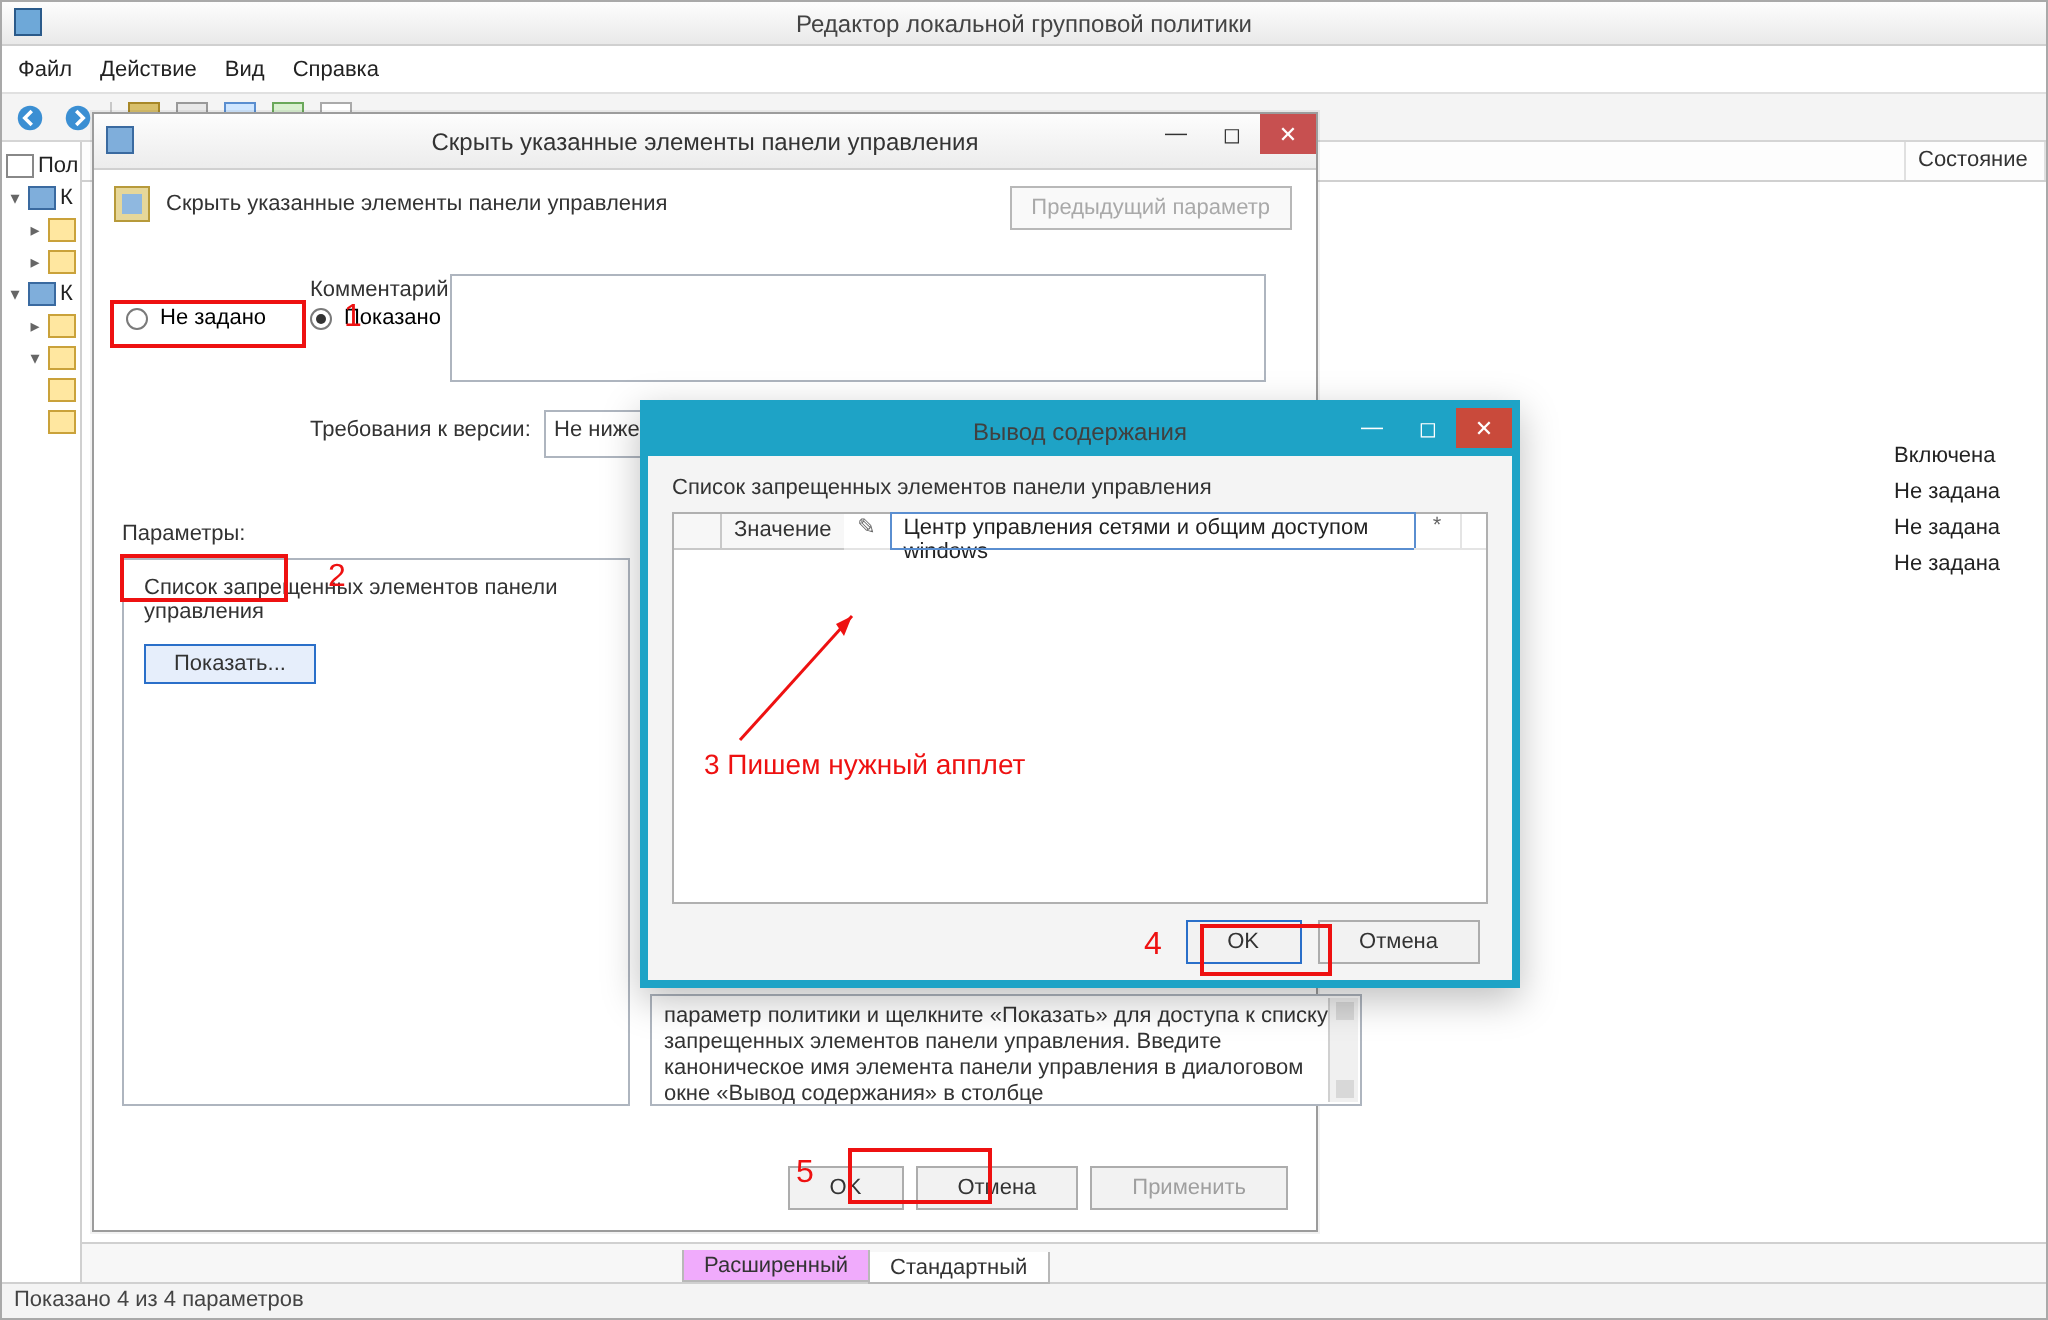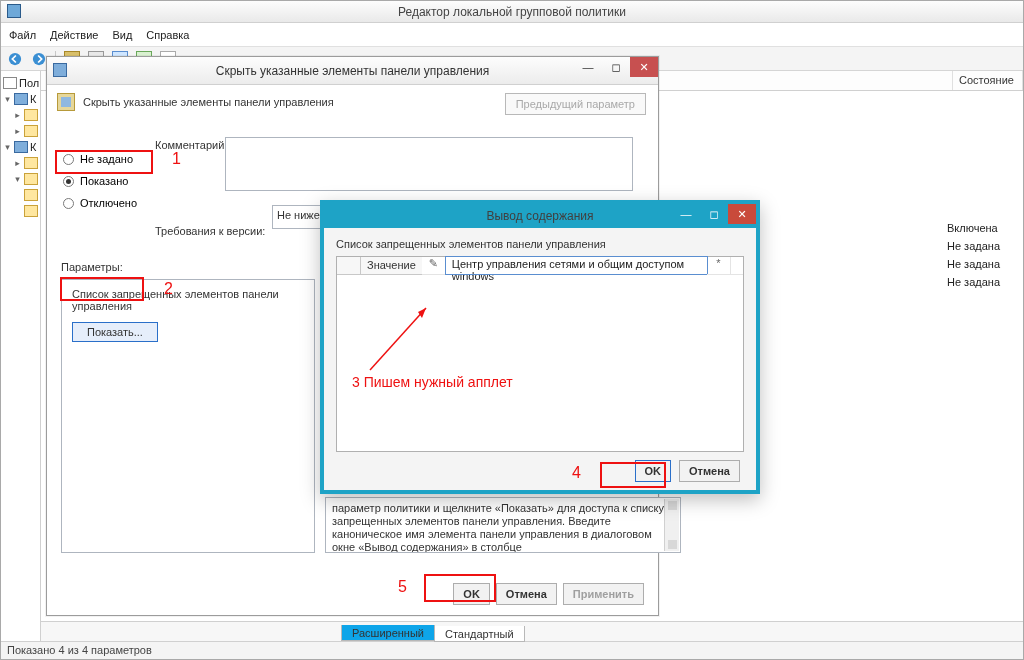--- a/index.html
+++ b/index.html
@@ -24,57 +24,57 @@
 .tree-row .fi { width:14px; height:12px; background:#7faedb; border:1px solid #3a6aa0; flex:none;}
 .tree-row.folder .fi { background:#ffe7a0; border-color:#caa23a;}
 .list-area { flex:1; display:flex; flex-direction:column; min-width:0;}
 .list-header { height:20px; border-bottom:1px solid #d0d0d0; display:flex; background:#fdfdfd;}
 .list-header .col { border-right:1px solid #e0e0e0; padding:3px 6px; color:#333;}
 .list-header .col1 { flex:1;} .list-header .col2 { width:70px;}
 .list-rows { flex:1; position:relative; }
 .list-rows .row { position:absolute; right:6px; height:18px; display:flex; align-items:center; color:#222;}
 .list-rows .row span.state { width:70px; text-align:left;}
 .tabs-bottom { height:20px; border-top:1px solid #d0d0d0; display:flex; align-items:flex-end; padding-left:300px; background:#f7f7f7;}
-.tabs-bottom .tab { border:1px solid #b8b8b8; border-top:none; background:#0ea5e9; padding:2px 10px 1px; margin-right:-1px; font-size:11px; color:#333;}
+.tabs-bottom .tab { border:1px solid #b8b8b8; border-top:none; background:#f0abfc; padding:2px 10px 1px; margin-right:-1px; font-size:11px; color:#333;}
 .tabs-bottom .tab.sel { background:#fff; position:relative; top:1px;}
 .statusbar { height:18px; border-top:1px solid #d0d0d0; padding:2px 6px; color:#444; background:#f4f4f4;}
 
 
 .dlg { position:absolute; left:46px; top:56px; width:613px; height:560px; background:#fff; border:1px solid #9c9c9c; box-shadow:0 0 0 1px rgba(0,0,0,0.05); display:flex; flex-direction:column;}
 .dlg-titlebar { height:28px; background:linear-gradient(#fdfdfd,#ececec); display:flex; align-items:center; justify-content:center; border-bottom:1px solid #d0d0d0; position:relative;}
 .dlg-titlebar .icon { position:absolute; left:6px; top:6px; width:14px; height:14px; background:#7faedb; border:1px solid #3a6aa0;}
 .dlg-titlebar .t { font-size:12px; color:#333;}
 .dlg-titlebar .wbtns { position:absolute; right:0; top:0; display:flex;}
 .wbtn { width:28px; height:20px; display:flex; align-items:center; justify-content:center; font-size:11px; color:#333;}
 .wbtn.close { background:#c75050; color:#fff;}
 .dlg-sub { display:flex; align-items:center; gap:8px; padding:8px 10px 4px;}
 .dlg-sub .ic { width:18px; height:18px; background:#e6d79a; border:1px solid #b79a3a; position:relative;}
 .dlg-sub .ic::after{content:""; position:absolute; left:3px; top:3px; width:10px; height:10px; background:#8fb8e0;}
 .dlg-sub .txt { color:#333;}
 .dlg-nav { position:absolute; right:12px; top:36px; display:flex; gap:6px;}
 .navbtn { border:1px solid #b8b8b8; background:#f9f9f9; padding:4px 10px; color:#555;}
 .navbtn.disabled{ color:#a9a9a9;}
-.radio-group { display:flex; flex-direction:column; gap:10px; margin-top:14px; margin-left:2px;text-align:center;}
+.radio-group { display:flex; gap:22px; margin-top:14px; margin-left:2px;text-align:center;}
 .radio-row { display:flex; align-items:center; gap:6px;}
 .radio { width:11px; height:11px; border:1px solid #7a7a7a; border-radius:50%; display:inline-flex; align-items:center; justify-content:center;}
 .radio.sel::after{ content:""; width:5px; height:5px; background:#333; border-radius:50%;}
 .comment-label { position:absolute; left:155px; top:80px; color:#333;}
 .comment-box { position:absolute; left:225px; top:80px; width:410px; height:48px; border:1px solid #aeb5bf; background:#fff; resize:none;}
 .req-label { position:absolute; left:110px; top:152px; color:#333;}
 .req-box { position:absolute; left:225px; top:150px; width:95px; height:24px; border:1px solid #aeb5bf; background:#fff; padding:3px 4px; color:#333; overflow:hidden; white-space:nowrap;}
 .params-label { position:absolute; left:14px; top:204px; color:#333;}
 .params-box { position:absolute; left:14px; top:222px; width:254px; height:274px; border:1px solid #aeb5bf; background:#fff; padding:8px 10px;}
 .params-box .lbl { color:#333;}
 .show-btn { margin-top:10px; border:1px solid #2a6fc9; background:#e6eefb; padding:3px 14px; color:#333;}
 .help-box { position:absolute; left:278px; top:440px; width:356px; height:56px; border:1px solid #aeb5bf; background:#fff; padding:4px 6px; color:#333; line-height:13px; overflow:hidden;}
 .help-scroll { position:absolute; right:1px; top:1px; bottom:1px; width:15px; background:#f0f0f0; border-left:1px solid #d0d0d0;}
 .help-scroll::before,.help-scroll::after{content:"";position:absolute;left:3px;width:9px;height:9px;background:#d8d8d8;}
 .help-scroll::before{top:2px;} .help-scroll::after{bottom:2px;}
 .dlg-buttons { position:absolute; left:0; right:0; bottom:10px; display:flex; justify-content:flex-end; gap:6px; padding-right:14px;}
-.btn { border:1px solid #adadad; background:#f2f2f2; padding:4px 9px; color:#333;font-weight:bold;}
+.btn { border:1px solid #adadad; background:#f2f2f2; padding:4px 20px; color:#333;}
 .btn.disabled{ color:#9f9f9f;}
 
 
 .modal { position:absolute; left:320px; top:200px; width:440px; height:294px; border:4px solid #1ea3c6; background:#fff; box-shadow:0 6px 18px rgba(0,0,0,0.25); display:flex; flex-direction:column;}
 .modal-titlebar { height:24px; background:#1ea3c6; display:flex; align-items:center; justify-content:center; position:relative;}
 .modal-titlebar .t { color:#404040; font-size:12px;}
 .modal-titlebar .wbtns { position:absolute; right:0; top:0; display:flex;}
 .modal-titlebar .wbtn { width:28px; height:20px; color:#fff;}
 .modal-titlebar .wbtn.close { background:#c94a3b;}
 .modal-body { flex:1; padding:10px 12px 6px; background:#f4f4f4; display:flex; flex-direction:column;}
@@ -236,21 +236,21 @@
       </label>
     <label class="radio-row">
         <span class="radio"></span>
         <span>Отключено</span>
       </label>
   </div>
 
   <span class="comment-label" style="position:absolute; left:108px; top:82px;">Комментарий:</span>
   <textarea class="comment-box" style="position: absolute; left: 178px; top: 80px; width: 408px; height: 54px;"></textarea>
 
-  <span class="req-label" style="position:absolute; left:108px; top:168px;">Требования к версии:</span>
+  <span class="req-label" style="position:absolute; left:108px; top:152px;">Требования к версии:</span>
   <div class="req-box" style="left:225px; top:148px;"><span>Не ниже</span></div>
 
   <span class="params-label">Параметры:</span>
   <div class="params-box">
     <div class="lbl">Список запрещенных элементов панели управления</div>
     <button class="show-btn">Показать...</button>
   </div>
 
   <div class="help-box">
     <span>параметр политики и щелкните «Показать» для доступа к списку запрещенных элементов панели управления. Введите каноническое имя элемента панели управления в диалоговом окне «Вывод содержания» в столбце</span>

